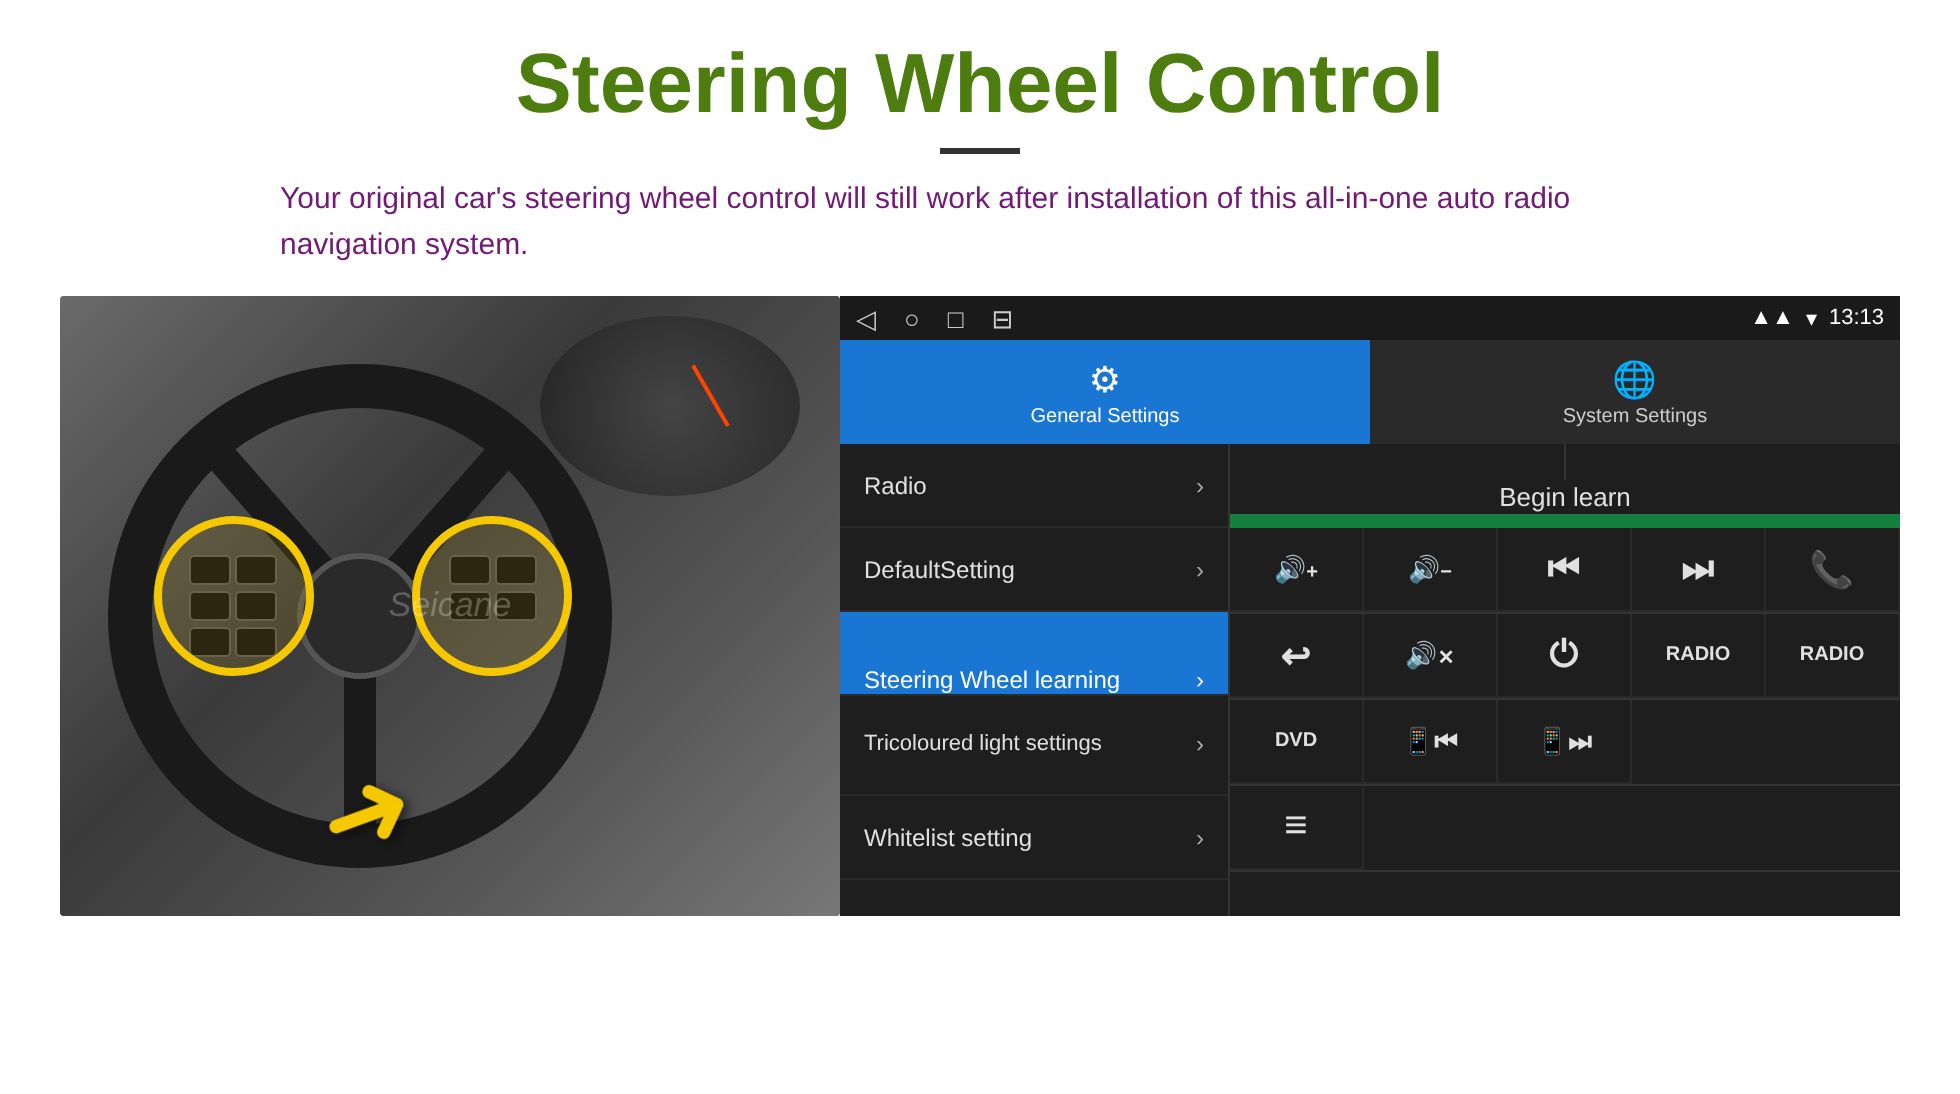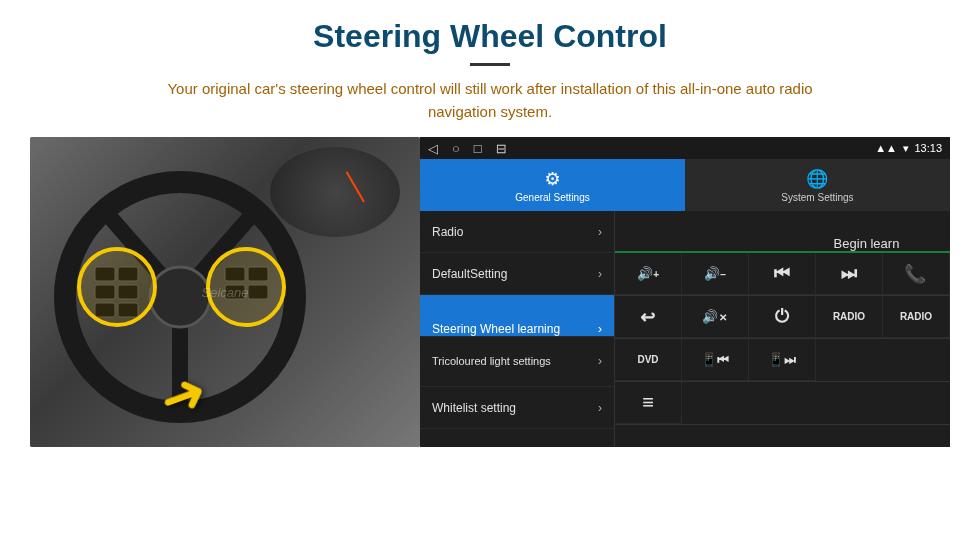--- a/index.html
+++ b/index.html
@@ -16,37 +16,37 @@
       background: #fff;
       padding: 18px 30px 10px 30px;
     }
 
     .title-section {
       text-align: center;
       margin-bottom: 10px;
     }
 
     .main-title {
-      font-size: 32px;
+      font-size: 42px;
       font-weight: 900;
-      color: #0c4a6e;
+      color: #4d7c0f;
       margin-bottom: 8px;
     }
 
     .title-divider {
       width: 40px;
       height: 3px;
       background: #333;
       margin: 0 auto 12px auto;
     }
 
     .subtitle {
       font-size: 15px;
-      color: #a16207;
-      text-align: center;
+      color: #701a75;
+      text-align: left;
       line-height: 1.5;
       max-width: 700px;
       margin: 0 auto 14px auto;
     }
 
     .content-area {
       display: flex;
       gap: 0;
       align-items: flex-start;
     }
@@ -91,21 +91,21 @@
       transform: rotate(-30deg);
     }
 
     
     .watermark {
       position: absolute;
       bottom: 50%;
       left: 50%;
       transform: translate(-50%, 50%);
       color: rgba(255,255,255,0.25);
-      font-size: 13px;
+      font-size: 17px;
       font-style: italic;
       white-space: nowrap;
     }
 
     
     .android-panel {
       flex: 1;
       background: #1a1a1a;
       height: 310px;
       display: flex;
@@ -219,22 +219,23 @@
       flex: 1;
       background: #1e1e1e;
       display: flex;
       flex-direction: column;
     }
 
     
     .right-top-row {
       display: flex;
       height: 42px;
-      border-bottom: 2px solid #15803d;
-      align-items: flex-end;
+      border-bottom: 7px solid #15803d;
+      align-items: center;
+      flex-direction: column;
     }
 
     .radio-display {
       flex: 1;
       border-right: 1px solid #333;
     }
 
     .begin-learn-btn {
       flex: 1;
       background: #1e1e1e;

